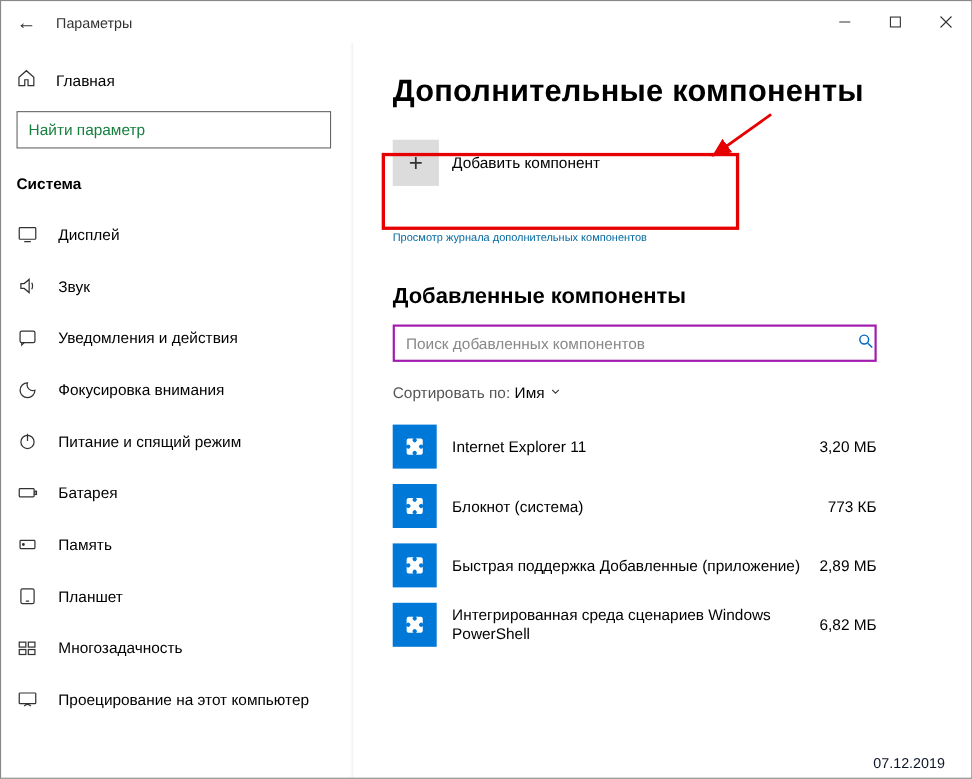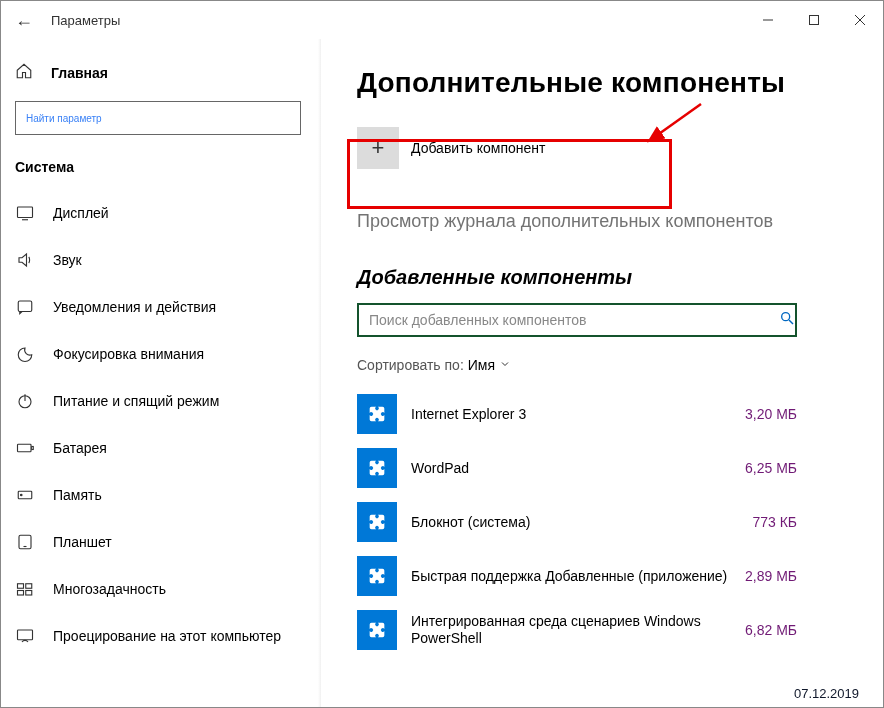--- a/index.html
+++ b/index.html
@@ -8,46 +8,46 @@
   .titlebar-left { display: flex; align-items: center; gap: 18px; color: #333; }
   .back-arrow { font-size: 18px; color:#333; cursor:pointer;}
   .title-text { font-size: 13px; }
   .titlebar-buttons { display: flex; }
   .titlebar-btn { width: 46px; height: 32px; display:flex; align-items:center; justify-content:center; cursor:pointer;}
   .titlebar-btn svg { stroke:#333; }
   .container { display: flex; height: calc(100% - 38px); }
   .sidebar { width: 320px; padding-left: 14px; position:relative;}
   .sidebar::after{content:"";position:absolute;right:0;top:0;bottom:0;width:3px;background:linear-gradient(to right, rgba(0,0,0,0) 0%, rgba(0,0,0,0.06) 100%);} 
   .home-row { display:flex; align-items:center; gap:18px; height:44px; margin-top:12px; cursor:pointer;}
-  .home-row span.label { font-size: 14px; font-weight: bold; }
+  .home-row span.label { font-size: 14px; }
   .search-box { display:flex; align-items:center; justify-content:space-between; width: 286px; height: 34px; border:1px solid #666; margin-top: 6px; padding: 0 8px 0 10px; color:#5a5a5a;}
-  .search-box span.ph { font-size: 10px; color:#3b82f6;}
+  .search-box span.ph { font-size: 14px; color:#15803d;}
   .section-label { font-weight:600; font-size:14px; margin-top:24px; margin-bottom:14px;}
   .nav { list-style:none; }
   .nav li { display:flex; align-items:center; gap:18px; height:47px; cursor:pointer; font-size:14px;}
   .nav li .icon { width:20px; display:flex; justify-content:center; color:#333;}
   .main { flex:1; padding: 28px 30px 0 36px; position:relative;}
   h1 { font-size: 28px; font-weight:600; letter-spacing:0.2px; margin-bottom: 24px;}
   .add-feature { display:flex; align-items:center; gap:12px; width: 320px; height:50px; cursor:pointer;}
   .add-tile { width:42px; height:42px; background:#dcdcdc; display:flex; align-items:center; justify-content:center; font-size:22px; color:#333;}
   .add-label { font-size:14px;}
   .highlight { position:absolute; border:3px solid #e60000; left:26px; top:100px; width:325px; height:70px; pointer-events:none;}
   .arrow-ann { position:absolute; left:320px; top:60px; pointer-events:none;}
-  .link-blue { color:#737373; font-size:18px; margin-top:38px; display:inline-block; cursor:pointer;}
-  h2 { font-size:20px; font-weight:600; margin-top:34px;font-style:italic;}
-  .search2 { display:flex; align-items:center; justify-content:space-between; width:440px; height:34px; border:2px solid #14532d; margin-top:14px; padding:0 0 0 10px;}
+  .link-blue { color:#0369a1; font-size:10px; margin-top:38px; display:inline-block; cursor:pointer;}
+  h2 { font-size:20px; font-weight:600; margin-top:34px;}
+  .search2 { display:flex; align-items:center; justify-content:space-between; width:440px; height:34px; border:2px solid #a21caf; margin-top:14px; padding:0 0 0 10px;}
   .search2 .ph { color:#888; font-size:14px;}
   .sort-row { margin-top:20px; font-size:14px; color:#555; display:flex; align-items:center; gap:4px;}
   .sort-row .val { color:#000;}
   .features { margin-top:14px; }
   .feat { display:flex; align-items:center; height:54px; gap:14px; cursor:pointer; width:440px;}
   .feat .tile { width:40px; height:40px; background:#0078d7; display:flex; align-items:center; justify-content:center; flex-shrink:0;}
   .feat .tile svg { fill:#fff;}
   .feat .name { flex:1; font-size:14px; line-height:1.2;}
-  .feat .size { font-size:14px; color:#701a75; white-space:nowrap;}
+  .feat .size { font-size:14px; color:#000000; white-space:nowrap;}
   .date { position:absolute; bottom:6px; right:24px; color:#0f172a; font-size:13px;}
   .icon svg { stroke:#333; fill:none; stroke-width:1.5;}
 </style>
 </head>
 <body>
 
 <div class="titlebar">
   <div class="titlebar-left">
     <span class="back-arrow">←</span>
     <span class="title-text">Параметры</span>
@@ -221,31 +221,22 @@
           </svg></span>
     </div>
 
     <div class="features">
       <div class="feat">
         <div class="tile">
             <svg width="22" height="22" viewBox="0 0 24 24">
               <path d="M20 13v5a2 2 0 0 1-2 2h-5a2 2 0 1 0-2 0H6a2 2 0 0 1-2-2v-5a2 2 0 1 0 0-2V6a2 2 0 0 1 2-2h5a2 2 0 1 0 2 0h5a2 2 0 0 1 2 2v5a2 2 0 1 0 0 2z"></path>
             </svg>
           </div>
-        <div class="name">Internet Explorer 3</div>
+        <div class="name">Internet Explorer 11</div>
         <div class="size">3,20 МБ</div>
-      </div>
-      <div class="feat">
-        <div class="tile">
-            <svg width="22" height="22" viewBox="0 0 24 24">
-              <path d="M20 13v5a2 2 0 0 1-2 2h-5a2 2 0 1 0-2 0H6a2 2 0 0 1-2-2v-5a2 2 0 1 0 0-2V6a2 2 0 0 1 2-2h5a2 2 0 1 0 2 0h5a2 2 0 0 1 2 2v5a2 2 0 1 0 0 2z"></path>
-            </svg>
-          </div>
-        <div class="name">WordPad</div>
-        <div class="size">6,25 МБ</div>
       </div>
       <div class="feat">
         <div class="tile">
             <svg width="22" height="22" viewBox="0 0 24 24">
               <path d="M20 13v5a2 2 0 0 1-2 2h-5a2 2 0 1 0-2 0H6a2 2 0 0 1-2-2v-5a2 2 0 1 0 0-2V6a2 2 0 0 1 2-2h5a2 2 0 1 0 2 0h5a2 2 0 0 1 2 2v5a2 2 0 1 0 0 2z"></path>
             </svg>
           </div>
         <div class="name">Блокнот (система)</div>
         <div class="size">773 КБ</div>
       </div>

